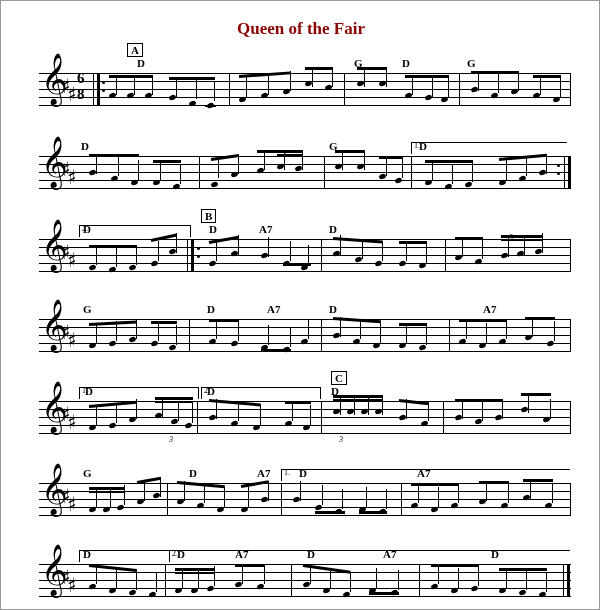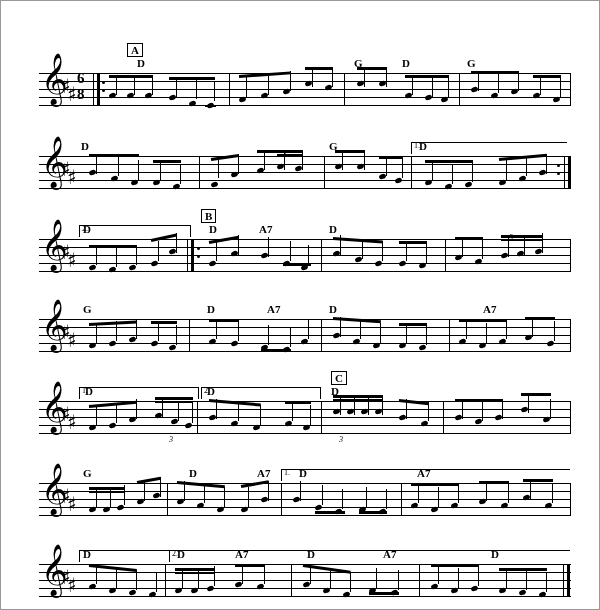--- a/index.html
+++ b/index.html
@@ -141,20 +141,21 @@
     font-size:8px;
     font-style:italic;
     font-family:"Liberation Serif", serif;
   }
 </style>
 </head>
 <body>
 
 <div id="sheet">
 
+  <div class="title">Queen of the Fair</div>
 
   <div class="system" style="top:72px;">
     <div class="staff">
       <div class="line l1"></div>
         <div class="line l2"></div>
         <div class="line l3"></div>
         <div class="line l4"></div>
         <div class="line l5"></div>
     </div>
     <div class="clef">𝄞</div>

